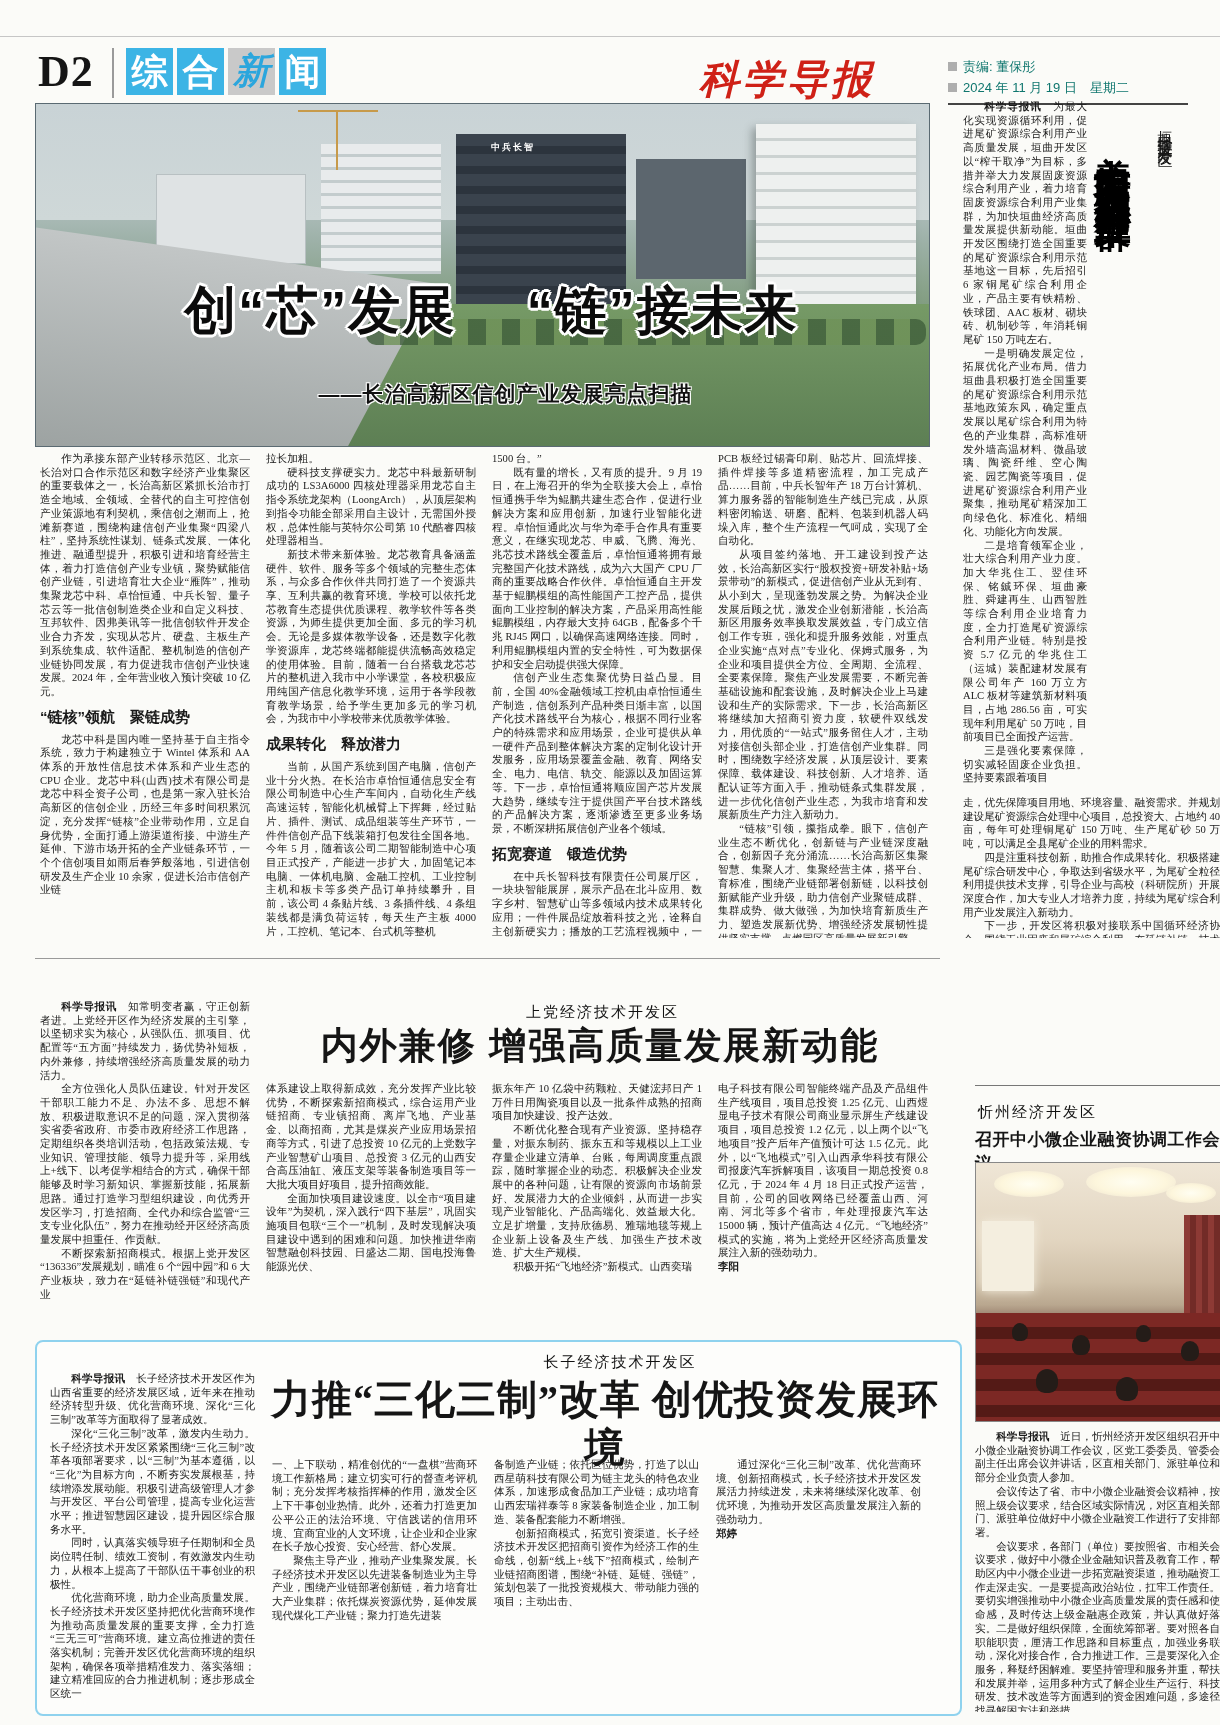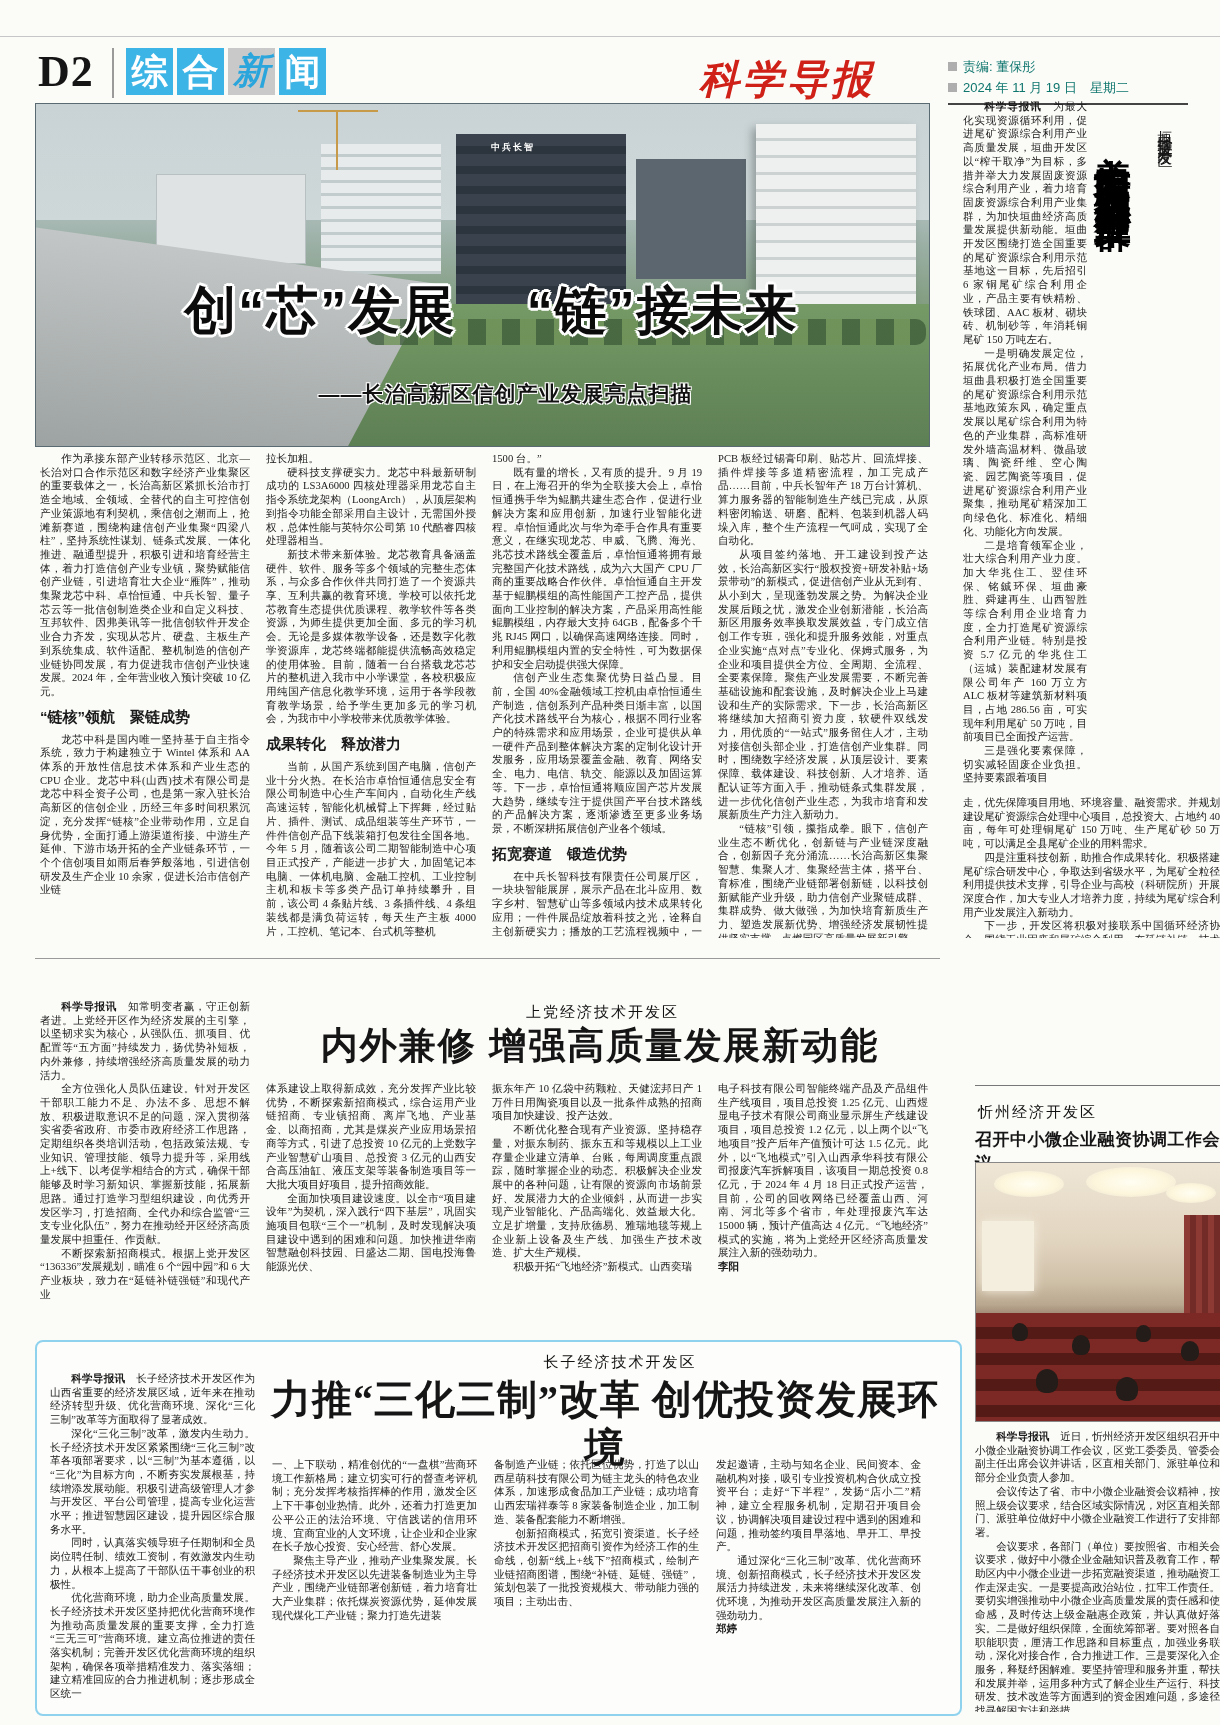--- a/index.html
+++ b/index.html
@@ -198,16 +198,15 @@
   </div>
 <div class="bodycol" style="left:272px;top:1458px;width:205px;height:242px;">
     <p class="cont">一、上下联动，精准创优的“一盘棋”营商环境工作新格局；建立切实可行的督查考评机制；充分发挥考核指挥棒的作用，激发全区上下干事创业热情。此外，还着力打造更加公平公正的法治环境、守信践诺的信用环境、宜商宜业的人文环境，让企业和企业家在长子放心投资、安心经营、舒心发展。</p>
     <p class="p">聚焦主导产业，推动产业集聚发展。长子经济技术开发区以先进装备制造业为主导产业，围绕产业链部署创新链，着力培育壮大产业集群；依托煤炭资源优势，延伸发展现代煤化工产业链；聚力打造先进装</p>
   </div>
 <div class="bodycol" style="left:494px;top:1458px;width:205px;height:242px;">
     <p class="cont">备制造产业链；依托区位优势，打造了以山西星萌科技有限公司为链主龙头的特色农业体系，加速形成食品加工产业链；成功培育山西宏瑞祥泰等 8 家装备制造企业，加工制造、装备配套能力不断增强。</p>
     <p class="p">创新招商模式，拓宽引资渠道。长子经济技术开发区把招商引资作为经济工作的生命线，创新“线上+线下”招商模式，绘制产业链招商图谱，围绕“补链、延链、强链”，策划包装了一批投资规模大、带动能力强的项目；主动出击、</p>
   </div>
 <div class="bodycol" style="left:716px;top:1458px;width:205px;height:242px;">
-    <p class="cont">发起邀请，主动与知名企业、民间资本、金融机构对接，吸引专业投资机构合伙成立投资平台；走好“下半程”，发扬“店小二”精神，建立全程服务机制，定期召开项目会议，协调解决项目建设过程中遇到的困难和问题，推动签约项目早落地、早开工、早投产。</p>
     <p class="p">通过深化“三化三制”改革、优化营商环境、创新招商模式，长子经济技术开发区发展活力持续迸发，未来将继续深化改革、创优环境，为推动开发区高质量发展注入新的强劲动力。</p>
     <p class="byline">郑婷</p>
   </div>
 
 </body></html>

